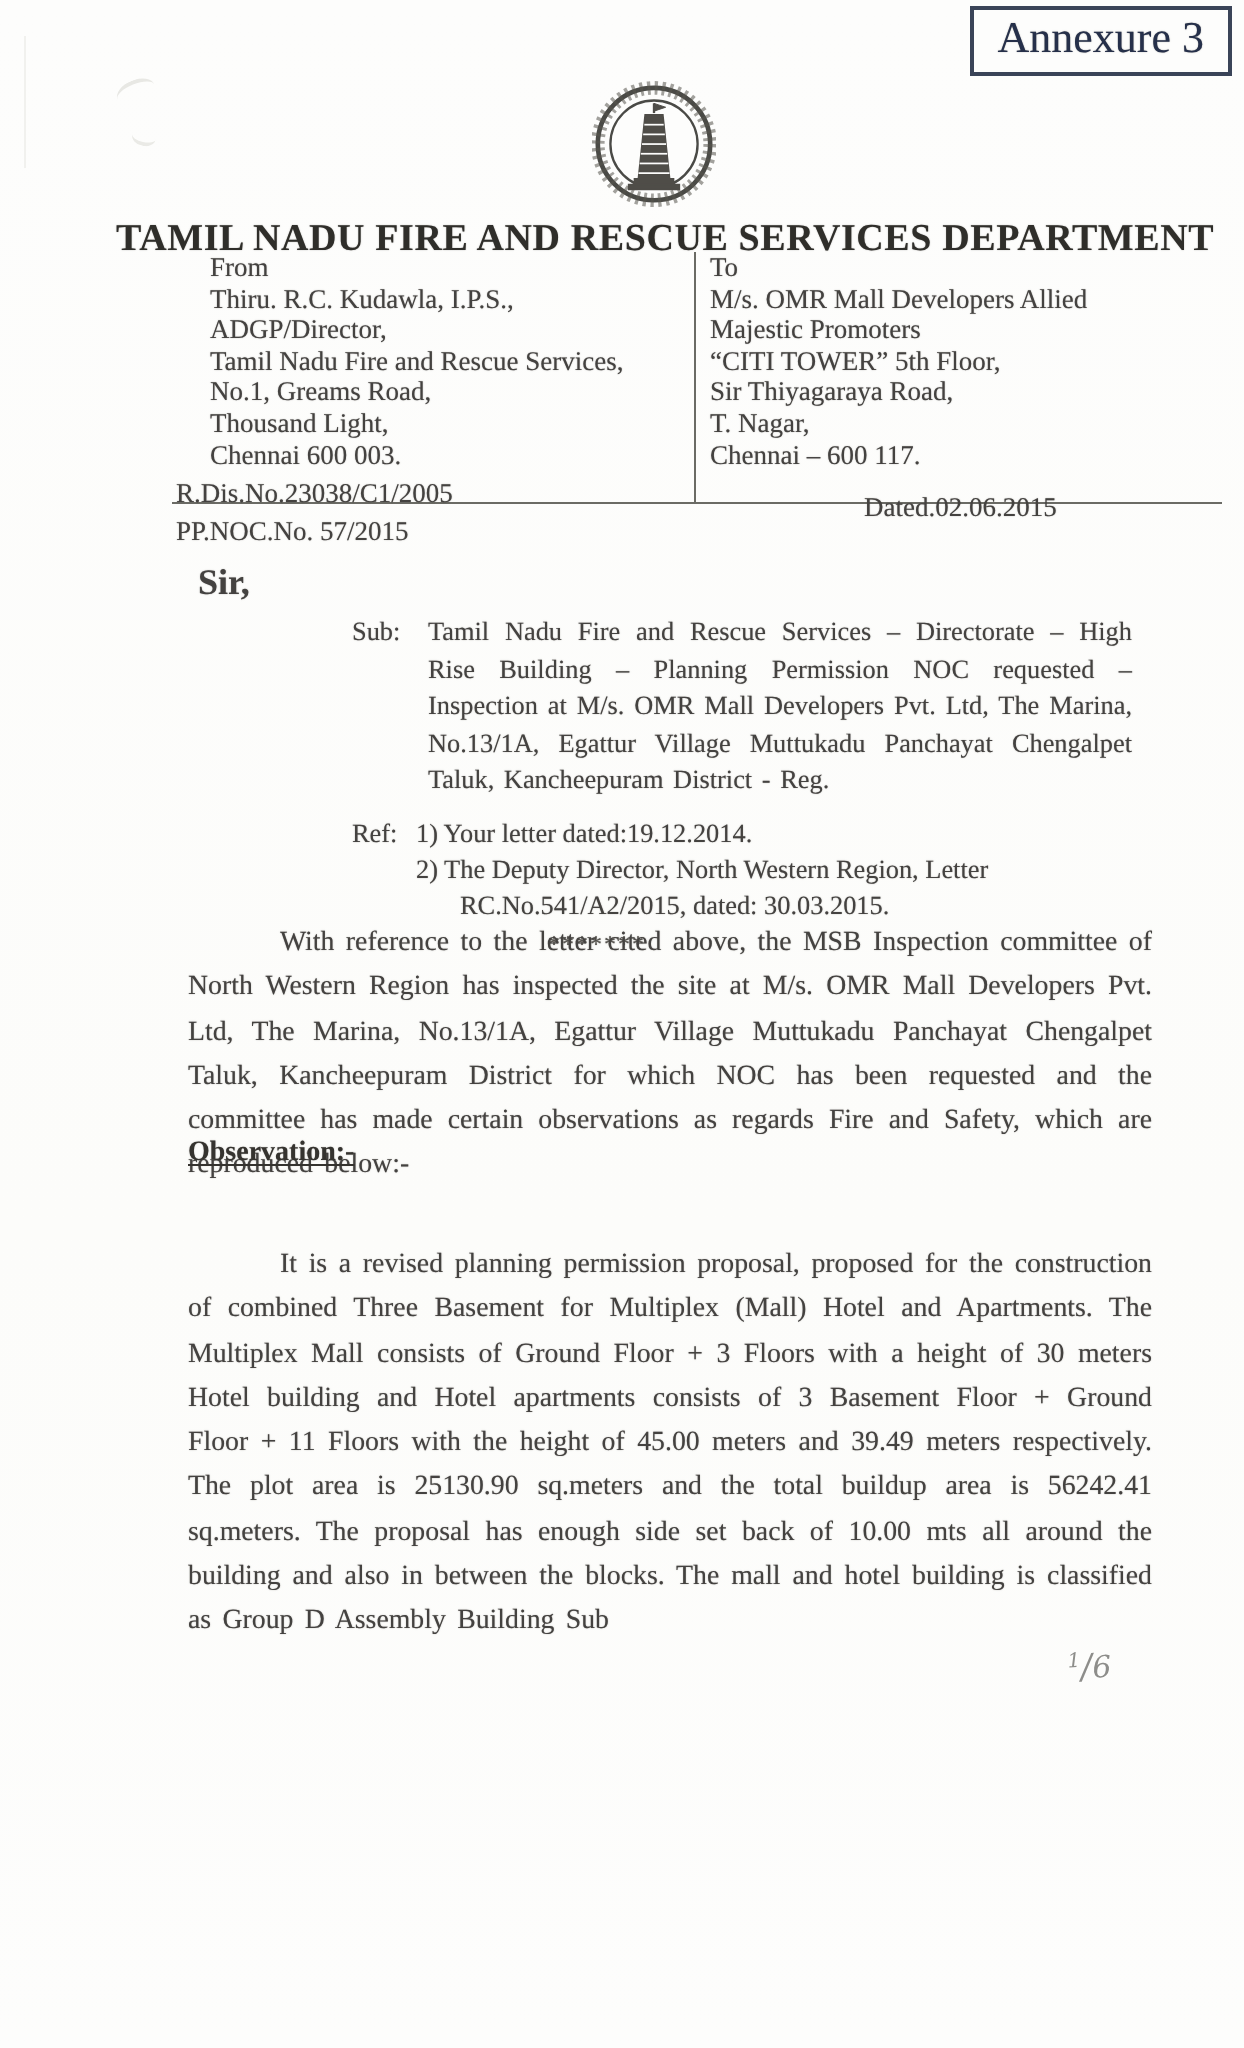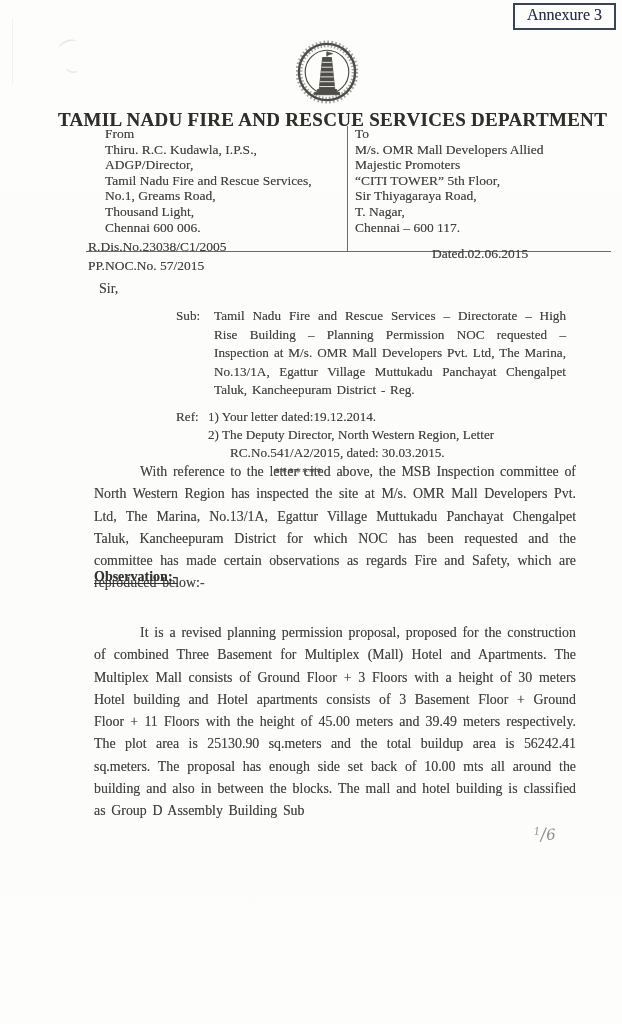--- a/index.html
+++ b/index.html
@@ -20,21 +20,21 @@
   .edge-line { position:absolute; left:12px; top:18px; width:1px; height:66px; background:#f1f1ee; }
   .artifact-1 { position:absolute; left:58px; top:40px; width:20px; height:12px;
     border-top:2px solid #e8e8e4; border-radius:50%; transform:rotate(-22deg); }
   .artifact-2 { position:absolute; left:66px; top:64px; width:12px; height:9px;
     border-bottom:2px solid #eaeae6; border-radius:50%; transform:rotate(12deg); }
 
   .annexure-box {
     position: absolute; top: 3px; right: 6px;
     border: 2px solid #3a4458;
     padding: 1px 12px 4px 12px;
-    font-size: 16px; color: #26304a;
+    font-size: 22px; color: #26304a;
     background: #fdfdfc;
   }
 
   .emblem { position: absolute; top: 38px; left: 296px; width: 62px; height: 70px; }
   .emblem svg { width: 100%; height: 100%; }
 
   .dept-title {
     position: absolute; top: 93px; left: 0; right: 0;
     padding-left: 58px;
     text-align: left;
@@ -57,21 +57,21 @@
   .to-col {
     flex: 1;
     padding-left: 7px; padding-bottom: 16px;
     border-bottom: 1.5px solid #6b6b65;
   }
 
   .refno-block { position: absolute; top: 239px; left: 88px; right: 11px; height: 40px; font-size: 13.5px; }
   .refno-line2 { margin-top: 3px; }
   .dated { position: absolute; top: 7px; left: 344px; font-size: 13.5px; }
 
-  .salutation { position: absolute; top: 281px; left: 99px; font-size: 14px; }
+  .salutation { position: absolute; top: 281px; left: 99px; font-size: 18px; font-weight: bold; }
 
   .sub-block {
     position: absolute; top: 307px; left: 176px; width: 390px;
     display: flex; font-size: 13.2px; line-height: 18.6px;
   }
   .blk-label { width: 38px; flex-shrink: 0; }
   .sub-text { flex: 1; text-align: justify; word-spacing: 1.5px; }
 
   .ref-block {
     position: absolute; top: 408px; left: 176px; width: 392px;
@@ -143,21 +143,21 @@
   <div class="dept-title">TAMIL NADU FIRE AND RESCUE SERVICES DEPARTMENT</div>
 
   <div class="addr-row">
     <div class="from-col">
       <div>From</div>
       <div>Thiru. R.C. Kudawla, I.P.S.,</div>
       <div>ADGP/Director,</div>
       <div>Tamil Nadu Fire and Rescue Services,</div>
       <div>No.1, Greams Road,</div>
       <div>Thousand Light,</div>
-      <div>Chennai 600 006.</div>
+      <div>Chennai 600 003.</div>
     </div>
     <div class="to-col">
       <div>To</div>
       <div>M/s. OMR Mall Developers Allied</div>
       <div>Majestic Promoters</div>
       <div>“CITI TOWER” 5th Floor,</div>
       <div>Sir Thiyagaraya Road,</div>
       <div>T. Nagar,</div>
       <div>Chennai – 600 117.</div>
     </div>

